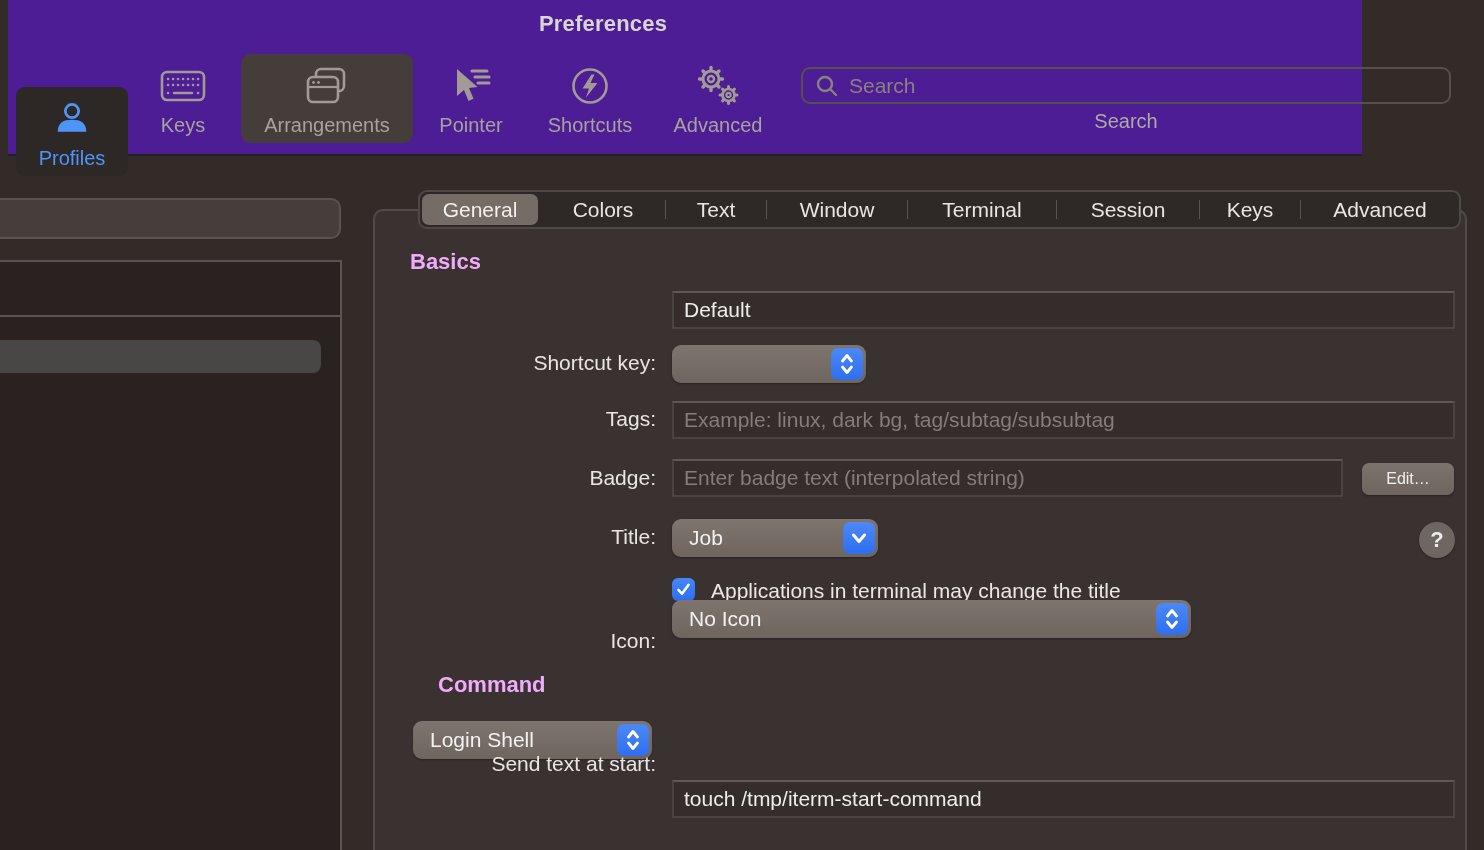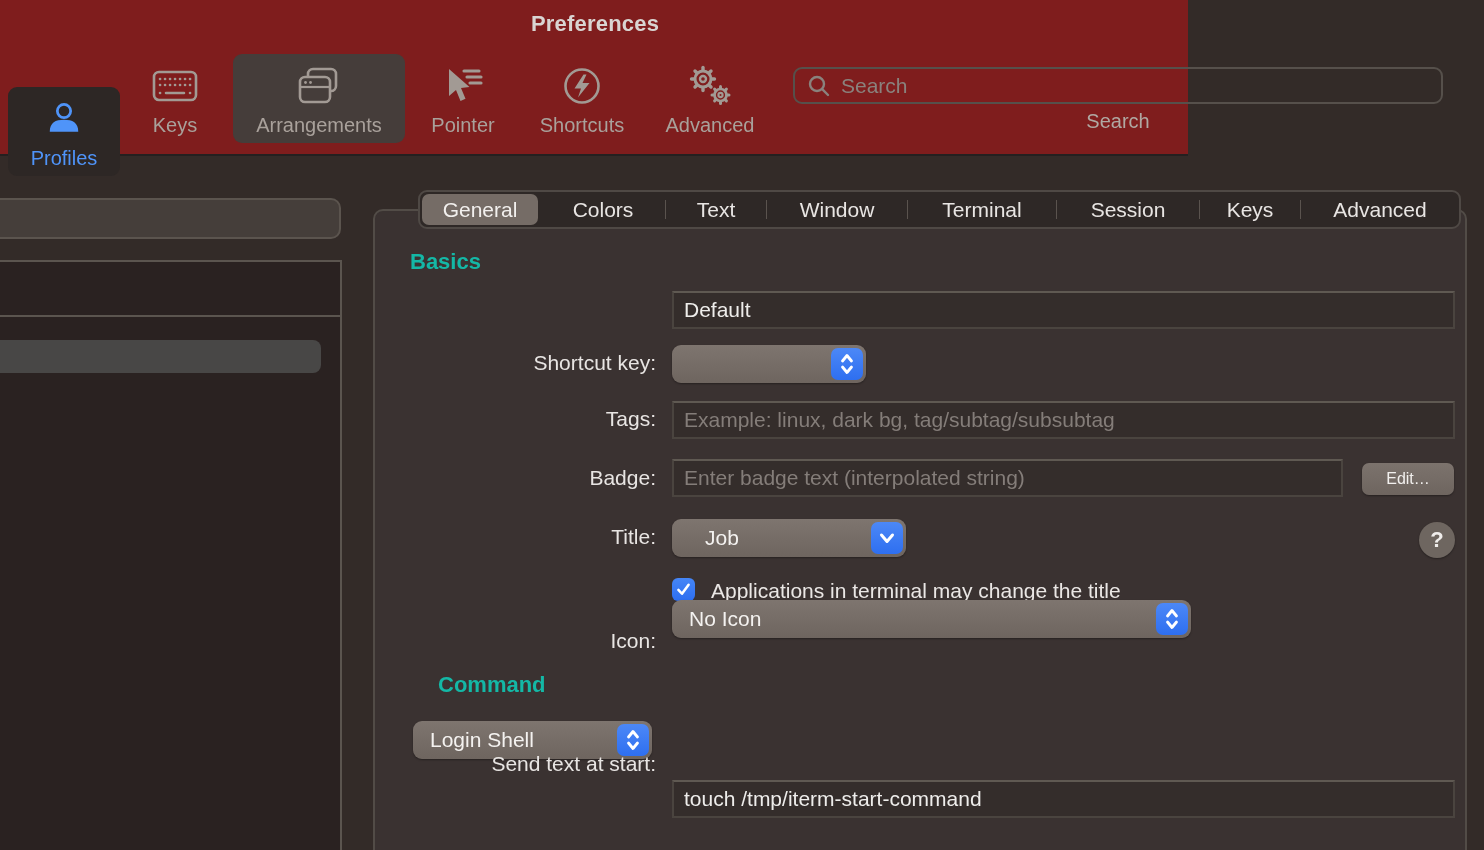--- a/index.html
+++ b/index.html
@@ -1,21 +1,21 @@
 <!DOCTYPE html>
 <html><head>
 <meta charset="utf-8">
 <style>
   * { margin:0; padding:0; box-sizing:border-box; }
   html,body { width:1484px; height:850px; background:#332b28; }
   body { font-family:"Liberation Sans","DejaVu Sans",sans-serif; -webkit-font-smoothing:antialiased; }
   #root { position:relative; width:1484px; height:850px; overflow:hidden; background:#332b28; }
 
   
-  .toolbar { position:absolute; left:0; top:0; width:1188px; height:156px; background:#7f1d1d; border-bottom:2px solid #242020; }
+  .toolbar { position:absolute; left:8px; top:0; width:1354px; height:156px; background:#4c1d95; border-bottom:2px solid #242020; }
   .win-title { position:absolute; left:0; top:11px; width:1190px; text-align:center; font-size:22px; font-weight:700; color:#d9d5d2; letter-spacing:.2px; }
   .tb-btn { position:absolute; top:54px; height:89px; border-radius:9px; display:flex; flex-direction:column; align-items:center; justify-content:flex-end; padding-bottom:7px; }
   .tb-btn .ic { height:52px; display:flex; align-items:center; justify-content:center; margin-bottom:2px; }
   .tb-btn .lb { font-size:20px; color:#a9a19b; line-height:1.1; }
   .tb-btn.sel { background:#2d2725; }
   .tb-btn.sel .lb { color:#4f94f9; }
   .tb-btn.hover { background:#453d3a; }
   .searchfield { position:absolute; left:793px; top:67px; width:650px; height:37px; border:2px solid #56504b; border-radius:9px; display:flex; align-items:center; padding-left:12px; background:transparent; }
   .searchfield input { background:transparent; border:none; outline:none; color:#e9e6e4; font-size:21px; margin-left:10px; width:560px; font-family:inherit; }
   .searchfield input::placeholder { color:#8a827d; }
@@ -31,21 +31,21 @@
   .main-panel { position:absolute; left:373px; top:209px; width:1094px; height:680px; background:#3a3231; border:2px solid #524c47; border-radius:10px 10px 0 0; }
   .tabbar { position:absolute; left:418px; top:190px; height:39px; display:inline-flex; align-items:stretch; background:#2e2826; border:2px solid #4f4945; border-radius:9px; z-index:6; }
   .tab { display:flex; align-items:center; justify-content:center; font-size:21px; color:#e8e5e3; }
   .tab.sel { background:#756c66; border-radius:7px; margin:2px; color:#f2f0ee; }
   .tabdiv { width:1px; background:#5a534e; margin:8px 0; }
   .tabdiv.hid { background:transparent; }
   .tw0{width:116px}.tw1{width:124px}.tw2{width:100px}.tw3{width:140px}.tw4{width:148px}.tw5{width:142px}.tw6{width:100px}.tw7{width:158px}
 
   
   .formlayer { position:absolute; left:0; top:0; width:1484px; height:850px; z-index:4; }
-  .sec-head { position:absolute; font-size:22px; font-weight:700; color:#14b8a6; }
+  .sec-head { position:absolute; font-size:22px; font-weight:700; color:#f0abfc; }
   .flabel { position:absolute; width:256px; left:400px; text-align:right; font-size:21px; color:#e8e5e3; }
   .tfield { position:absolute; background:#342d2b; border:2px solid #4a443f; border-top-color:#5f5952; display:flex; align-items:center; }
   .tfield input { background:transparent; border:none; outline:none; width:100%; padding-left:10px; color:#eeedeb; font-size:21px; font-family:inherit; }
   .tfield input::placeholder { color:#847d79; }
   .popup { position:absolute; height:38px; border-radius:9px; background:linear-gradient(180deg,#7e756f,#6e655f); box-shadow:0 1px 2px rgba(0,0,0,.35); display:flex; align-items:center; }
   .popup .ptxt { padding-left:17px; font-size:21px; color:#f4f2f0; }
   .capsule { position:absolute; right:3px; top:3px; bottom:3px; width:32px; border-radius:7px; background:linear-gradient(180deg,#4c88f7,#2e6ff0); display:flex; align-items:center; justify-content:center; }
   .pushbtn { position:absolute; border-radius:7px; background:linear-gradient(180deg,#7c736d,#6e655f); box-shadow:0 1px 2px rgba(0,0,0,.35); display:flex; align-items:center; justify-content:center; font-size:16px; color:#f2f0ee; }
   .helpbtn { position:absolute; left:1419px; top:522px; width:36px; height:36px; border-radius:50%; background:#6e6660; box-shadow:0 1px 2px rgba(0,0,0,.35); display:flex; align-items:center; justify-content:center; font-size:22px; font-weight:700; color:#efedeb; }
   .checkbox { position:absolute; left:672px; top:578px; width:23px; height:23px; border-radius:6px; background:linear-gradient(180deg,#4586f7,#2d6ef0); display:flex; align-items:center; justify-content:center; }
@@ -218,21 +218,21 @@
       <input type="text" placeholder="Example: linux, dark bg, tag/subtag/subsubtag" style="">
     </div>
 
     <div class="flabel" style="top:466px;">Badge:</div>
     <div class="tfield" style="left:672px;top:459px;width:671px;height:38px;">
       <input type="text" placeholder="Enter badge text (interpolated string)" style="">
     </div>
     <div class="pushbtn" style="left:1362px;top:463px;width:92px;height:32px;">Edit…</div>
 
     <div class="flabel" style="top:525px;">Title:</div>
-    <div class="popup" style="left:672px;top:519px;width:234px;padding-left:16px;">
+    <div class="popup" style="left:672px;top:519px;width:206px;">
       <span class="ptxt">Job</span>
       <span class="capsule">
         <svg width="20" height="20" viewBox="0 0 20 20" fill="none" stroke="#fff" stroke-width="3" stroke-linecap="round" stroke-linejoin="round">
           <path d="M4.5 7 L10 13.5 L15.5 7"></path>
         </svg>
       </span>
     </div>
     <div class="helpbtn">?</div>
 
     <div class="checkbox">

